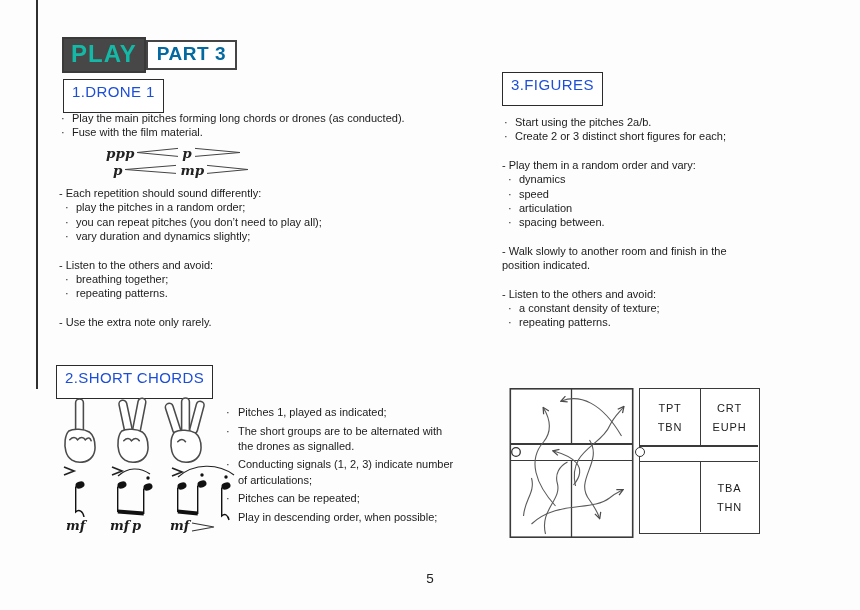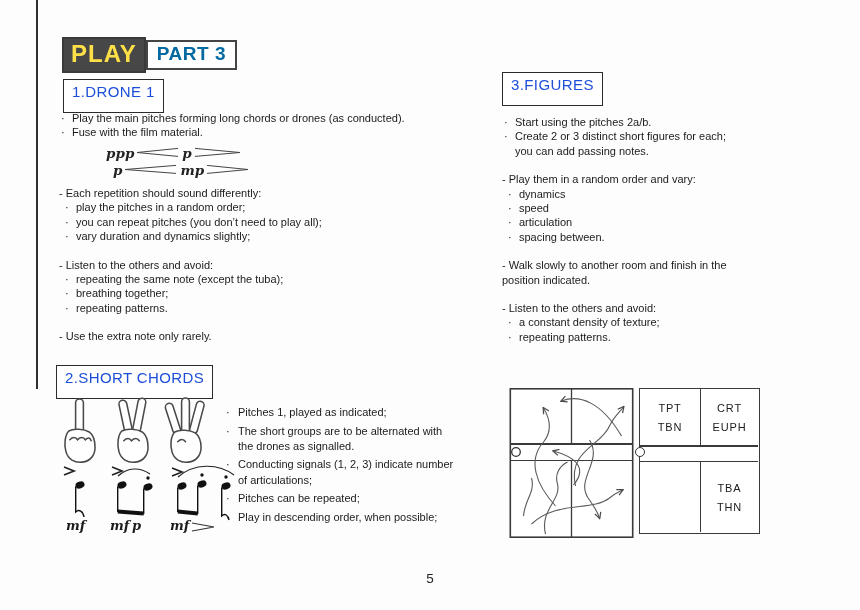--- a/index.html
+++ b/index.html
@@ -5,21 +5,21 @@
   html,body{margin:0;padding:0;background:#e8e8e8;}
   .canvas{position:relative;width:860px;height:610px;background:#fdfdfd;overflow:hidden;
           font-family:"Liberation Sans",sans-serif;color:#1b1b1b;}
   .abs{position:absolute;}
 
   
   .edge-line{left:36px;top:0;width:2px;height:389px;background:#2f2f2f;}
 
   
   .title-row{left:62px;top:37px;display:flex;align-items:center;}
-  .play-box{background:#474747;border:2px solid #3a3a3a;color:#fde047;font-weight:700;
+  .play-box{background:#474747;border:2px solid #3a3a3a;color:#14b8a6;font-weight:700;
             font-size:24px;letter-spacing:1px;padding:1px 7px 3px;line-height:1.15;}
   .part-box{background:#fff;border:2px solid #454545;color:#0369a1;font-weight:700;
             font-size:19px;letter-spacing:.5px;padding:2px 9px 3px;line-height:1.1;}
 
   .h-box{display:inline-block;border:1.5px solid #2b2b2b;background:#fff;color:#1d4ed8;
          font-size:15px;letter-spacing:.4px;padding:3px 8px 12px;}
 
   
   .tcol{font-size:11px;line-height:14.4px;}
   .lead{white-space:nowrap;}
@@ -101,21 +101,20 @@
     </div>
   </div>
 
   <div class="abs tcol" style="left:59px;top:186px;">
     <div class="lead">- Each repetition should sound differently:</div>
     <div class="sub">play the pitches in a random order;</div>
     <div class="sub">you can repeat pitches (you don’t need to play all);</div>
     <div class="sub">vary duration and dynamics slightly;</div>
     <div class="gap"></div>
     <div class="lead">- Listen to the others and avoid:</div>
-    <div class="sub">repeating the same note (except the tuba);</div>
     <div class="sub">breathing together;</div>
     <div class="sub">repeating patterns.</div>
     <div class="gap"></div>
     <div class="lead">- Use the extra note only rarely.</div>
   </div>
 
   <div class="abs" style="left:56px;top:365px;">
     <span class="h-box">2.SHORT CHORDS</span>
   </div>
 
@@ -203,21 +202,20 @@
     </div>
   </div>
 
   <div class="abs" style="left:502px;top:72px;border-radius:9px;">
     <span class="h-box">3.FIGURES</span>
   </div>
 
   <div class="abs tcol" style="left:502px;top:115px;">
     <div class="intro-item">Start using the pitches 2a/b.</div>
     <div class="intro-item">Create 2 or 3 distinct short figures for each;</div>
-    <div class="cont" style="padding-left:13px;">you can add passing notes.</div>
     <div class="gap"></div>
     <div class="lead">- Play them in a random order and vary:</div>
     <div class="sub">dynamics</div>
     <div class="sub">speed</div>
     <div class="sub">articulation</div>
     <div class="sub">spacing between.</div>
     <div class="gap"></div>
     <div class="lead">- Walk slowly to another room and finish in the</div>
     <div>position indicated.</div>
     <div class="gap"></div>

